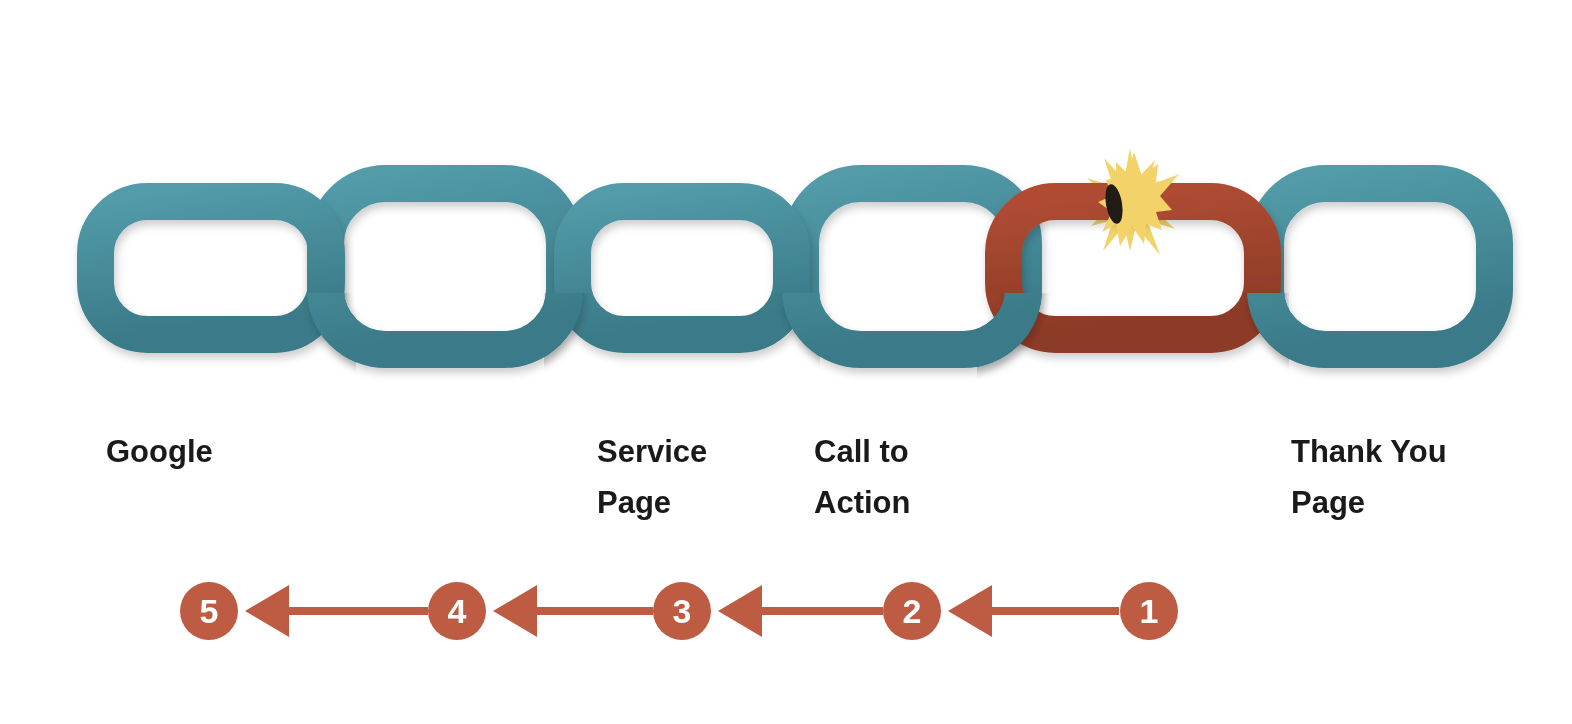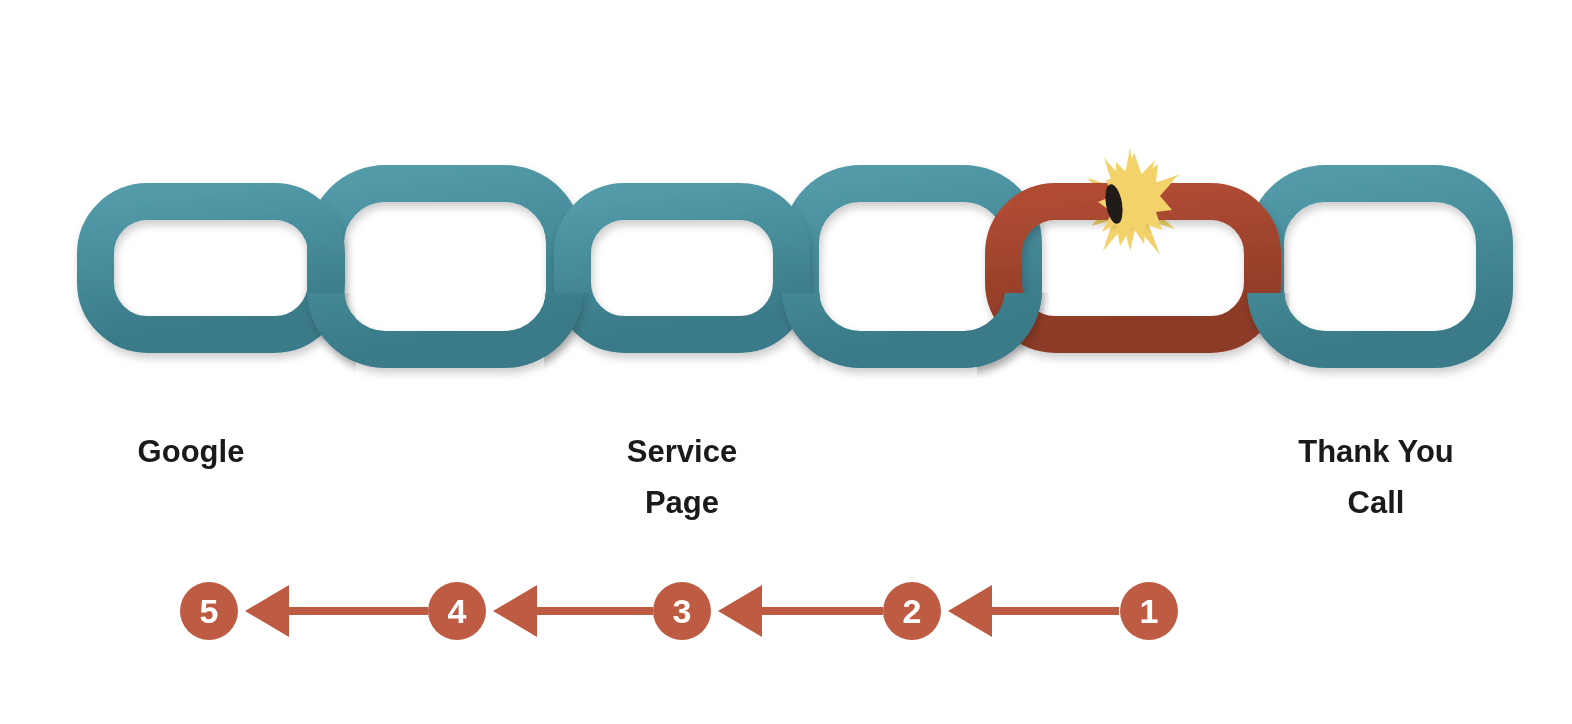--- a/index.html
+++ b/index.html
@@ -1,19 +1,19 @@
 <!DOCTYPE html>
 <html><head>
 <meta charset="utf-8">
 <style>
   html,body{margin:0;padding:0;background:#ffffff;}
   #canvas{position:relative;width:1572px;height:724px;background:#ffffff;overflow:hidden;
           font-family:"Liberation Sans", sans-serif;}
   #chain-svg{position:absolute;left:0;top:0;}
-  .link-label{position:absolute;top:426px;width:170px;text-align:center;
+  .link-label{position:absolute;top:426px;width:170px;
               font-size:31px;font-weight:bold;color:#1a1a1a;line-height:1.65;}
 </style>
 </head>
 <body>
 
 <div id="canvas">
 
   <svg id="chain-svg" width="1572" height="724" viewBox="0 0 1572 724">
     <defs>
       <linearGradient id="tealGrad" x1="0" y1="0" x2="0.25" y2="1">
@@ -105,15 +105,16 @@
       </g>
       <g>
         <circle cx="1149" cy="611" r="29" fill="#BE5B43"></circle>
         <text x="1149" y="623" text-anchor="middle" font-size="34" font-weight="bold" fill="#FFFFFF">1</text>
       </g>
     </g>
   </svg>
 
   <div class="link-label" style="left:106px">Google</div>
   <div class="link-label" style="left:597px">Service Page</div>
-  <div class="link-label" style="left:1291px">Thank You Call</div>
+  <div class="link-label" style="left:814px">Call to Action</div>
+  <div class="link-label" style="left:1291px">Thank You Page</div>
 
 </div>
 
 </body></html>

